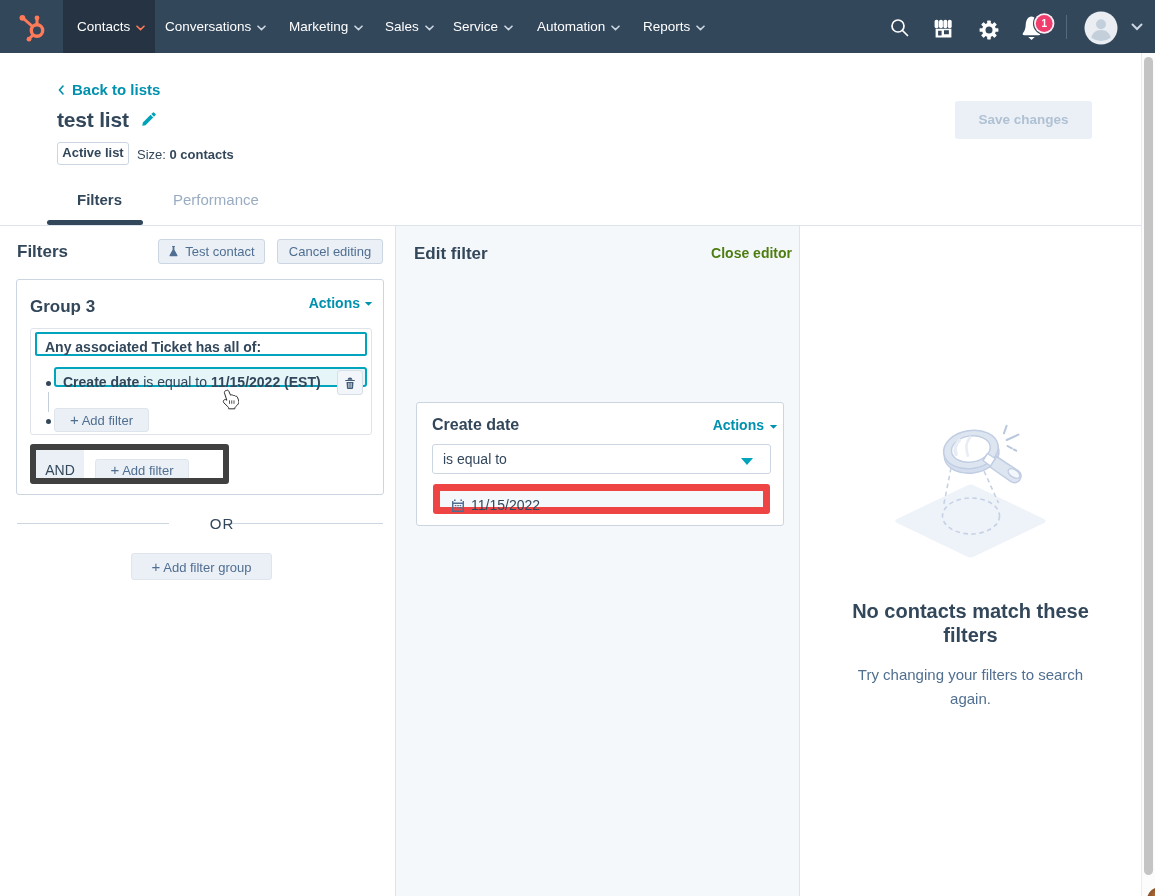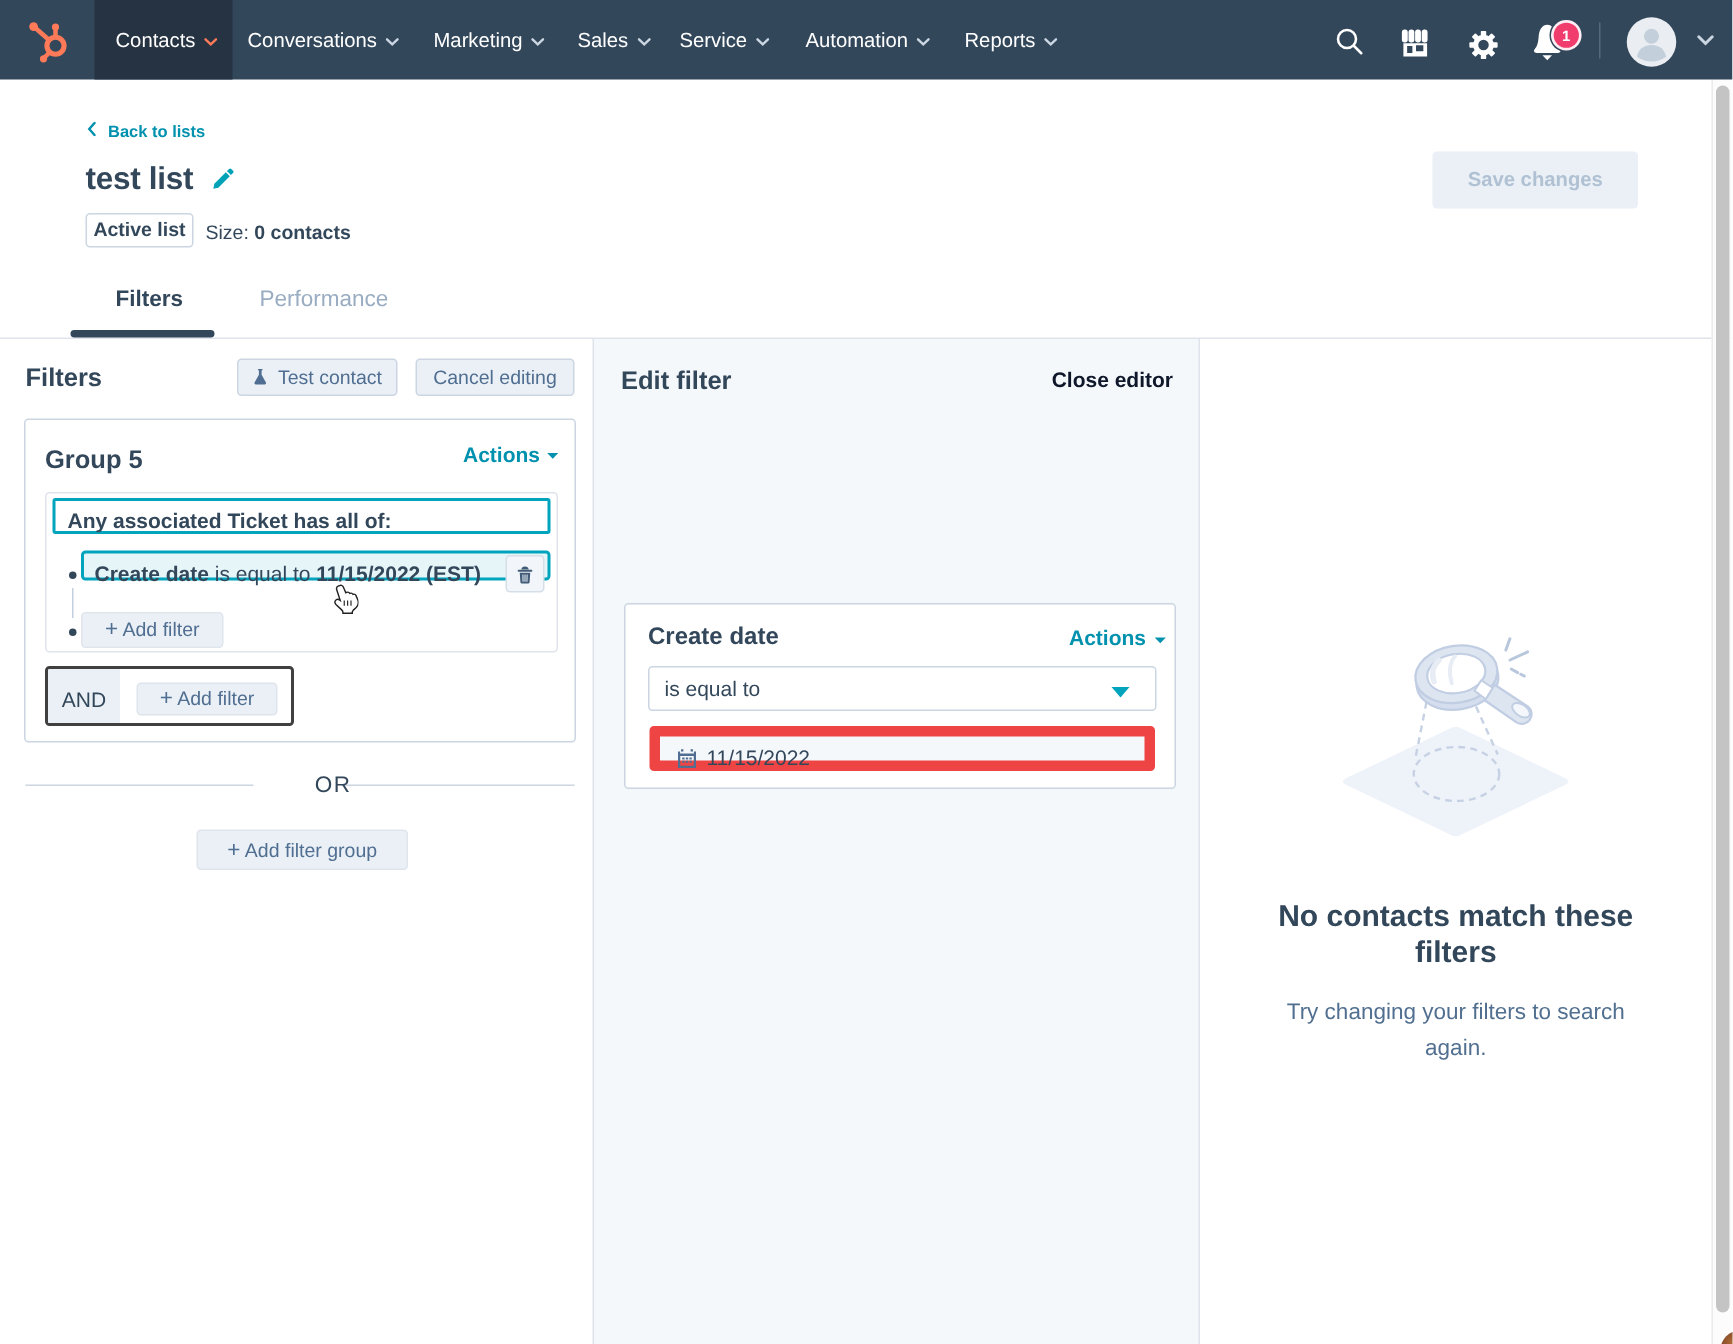--- a/index.html
+++ b/index.html
@@ -7,21 +7,21 @@
   #page { position:absolute; left:0; top:0; width:1155px; height:896px; }
 
   
   #nav { position:absolute; left:0; top:0; width:1155px; height:53px; background:#33475b; z-index:20; }
   .navitem { position:absolute; top:0; height:53px; line-height:53px; color:#fff; font-size:13.5px; white-space:nowrap; }
   .navitem .car { display:inline-block; margin-left:6px; }
   #navactive { position:absolute; left:63px; top:0; width:92px; height:53px; background:#253342; }
 
   
   #header { position:absolute; left:0; top:53px; width:1155px; height:173px; background:#fff; border-bottom:1px solid #dfe3eb; }
-  #backlink { position:absolute; left:58px; top:28px; color:#0091ae; font-size:11px; font-weight:bold; }
+  #backlink { position:absolute; left:58px; top:28px; color:#0091ae; font-size:15px; font-weight:bold; }
   #title { position:absolute; left:57px; top:55px; color:#33475b; font-size:21px; font-weight:bold; letter-spacing:-0.2px; }
   #pencil { position:absolute; left:141px; top:59px; }
   #badge { position:absolute; left:57px; top:89px; width:72px; height:23px; border:1px solid #cbd6e2; border-radius:3px; background:#fff; color:#33475b; font-size:13px; font-weight:bold; text-align:center; line-height:20px; }
   #sizeline { position:absolute; left:137px; top:94px; font-size:13px; color:#33475b; }
   #savebtn { position:absolute; left:955px; top:48px; width:137px; height:38px; background:#eaf0f6; border-radius:3px; color:#b0c1d4; font-size:13.5px; font-weight:bold; text-align:center; line-height:38px; }
   .tab { position:absolute; top:138px; font-size:15px; }
   #tabline { position:absolute; left:47px; top:167px; width:96px; height:5px; background:#33475b; border-radius:3px; }
 
   
   #leftpanel { position:absolute; left:0; top:226px; width:396px; height:670px; background:#fff; border-right:1px solid #dfe3eb; }
@@ -37,32 +37,32 @@
   #groupcard { position:absolute; left:16px; top:53px; width:368px; height:216px; border:1px solid #cbd6e2; border-radius:3px; background:#fff; }
   #grouptitle { position:absolute; left:13px; top:17px; font-size:17px; font-weight:bold; color:#33475b; }
   .actions { font-size:14px; font-weight:bold; color:#0091ae; }
   #innerbox { position:absolute; left:13px; top:48px; width:342px; height:107px; border:1px solid #dfe3eb; border-radius:3px; }
   #ticketbox { position:absolute; left:4px; top:3px; width:332px; height:24px; border:2px solid #00a4bd; border-radius:2px; background:#fff; font-size:14px; font-weight:bold; color:#33475b; line-height:27px; padding-left:8px; }
   #cdrow { position:absolute; left:23px; top:38px; width:313px; height:20px; border:2px solid #00a4bd; border-radius:3px; background:#e5f5f8; font-size:14px; color:#33475b; line-height:27px; padding-left:7px; }
   #trashbtn { position:absolute; right:2px; top:1px; width:26px; height:25px; background:#f2f5f9; border:1px solid #d6dfe8; border-radius:3px; text-align:center; }
   .bullet { position:absolute; width:5px; height:5px; border-radius:50%; background:#33475b; }
   #dashline { position:absolute; left:17px; top:63px; width:1px; height:20px; background:#c4cfdd; }
   #addfilter1 { position:absolute; left:23px; top:79px; width:95px; height:24px; line-height:22px; font-size:13px; border:1px solid #dfe5ec; background:#eaf0f6; }
-  #andbox { position:absolute; left:13px; top:164px; width:166px; height:40px; border:2px solid #404040; border-radius:3px; overflow:hidden; }
+  #andbox { position:absolute; left:13px; top:164px; width:199px; height:40px; border:6px solid #404040; border-radius:3px; overflow:hidden; }
   #andlabel { position:absolute; left:0; top:0; width:48px; height:40px; background:#eaf0f6; color:#33475b; font-size:14px; text-align:center; line-height:40px; }
   #addfilter2 { position:absolute; left:59px; top:9px; width:94px; height:22px; line-height:20px; font-size:13px; border:1px solid #dfe5ec; background:#eaf0f6; }
   #ordivider { position:absolute; left:0; top:289px; width:396px; height:16px; }
   .orline { position:absolute; top:8px; height:1px; background:#cbd6e2; }
   #ortext { position:absolute; left:0; top:0; width:444px; text-align:center; font-size:15px; font-weight:500; color:#33475b; letter-spacing:1px; }
   #addgroupbtn { position:absolute; left:131px; top:327px; width:141px; height:27px; line-height:25px; border:1px solid #dfe5ec; }
   #cursor { position:absolute; left:220px; top:163px; z-index:15; }
 
   
   #mp-title { position:absolute; left:18px; top:18px; font-size:17px; font-weight:bold; color:#33475b; }
-  #closeeditor { position:absolute; right:17px; top:19px; font-size:14px; font-weight:bold; color:#0f172a; }
+  #closeeditor { position:absolute; right:7px; top:19px; font-size:14px; font-weight:bold; color:#4d7c0f; }
   #infobox { position:absolute; left:20px; top:55px; width:368px; height:104px; background:#e5f5f8; border:1px solid #7fd1de; border-radius:3px; }
   #infotitle { position:absolute; left:22px; top:13px; font-size:16px; font-weight:bold; color:#33475b; }
   #infobody { position:absolute; left:22px; top:39px; width:300px; font-size:14px; color:#33475b; line-height:20px; }
   #editcard { position:absolute; left:20px; top:176px; width:368px; height:124px; background:#fff; border:1px solid #cbd6e2; border-radius:3px; }
   #ec-title { position:absolute; left:15px; top:13px; font-size:16px; font-weight:bold; color:#33475b; }
   #ec-actions { position:absolute; right:19px; top:14px; }
   #ec-select { position:absolute; left:15px; top:41px; width:339px; height:30px; background:#fff; border:1px solid #cbd6e2; border-radius:3px; font-size:14px; color:#33475b; line-height:28px; padding-left:10px; }
   #ec-input { position:absolute; left:16px; top:81px; width:337px; height:30px; background:#f5f8fa; border:7px solid #ef4444; border-radius:3px; font-size:14px; color:#33475b; line-height:28px; padding-left:31px; }
 
   
@@ -191,21 +191,21 @@
   </div>
 
   <div id="leftpanel">
     <div id="lp-filters">Filters</div>
     <div id="btn-test" class="btn"><svg width="11" height="12" viewBox="0 0 11 12" style="vertical-align:-1px;margin-right:6px;">
           <path fill="#506e91" d="M4 1 h3 v0.8 h-0.6 v3 l2.9 5.2 a0.9 0.9 0 0 1 -0.8 1.3 H2.5 a0.9 0.9 0 0 1 -0.8 -1.3 L4.6 4.8 v-3 H4 Z"></path>
         </svg>Test contact</div>
     <div id="btn-cancel" class="btn">Cancel editing</div>
 
     <div id="groupcard">
-      <div id="grouptitle">Group 5</div>
+      <div id="grouptitle">Group 3</div>
       <div class="actions" style="position:absolute; right:23px; top:15px;">Actions</div>
       <svg width="9" height="6" viewBox="0 0 9 6" style="position:absolute; right:10px; top:21px;">
           <path d="M0.8 1 L4.5 4.8 L8.2 1 Z" fill="#0091ae"></path>
         </svg>
       <div id="innerbox">
         <div class="bullet" style="left:15px; top:52px;"></div>
         <div class="bullet" style="left:15px; top:90px;"></div>
         <div id="dashline"></div>
         <div id="ticketbox">Any associated Ticket has all of:</div>
         <div id="cdrow"><b>Create date</b> is equal to <b>11/15/2022 (EST)</b>

